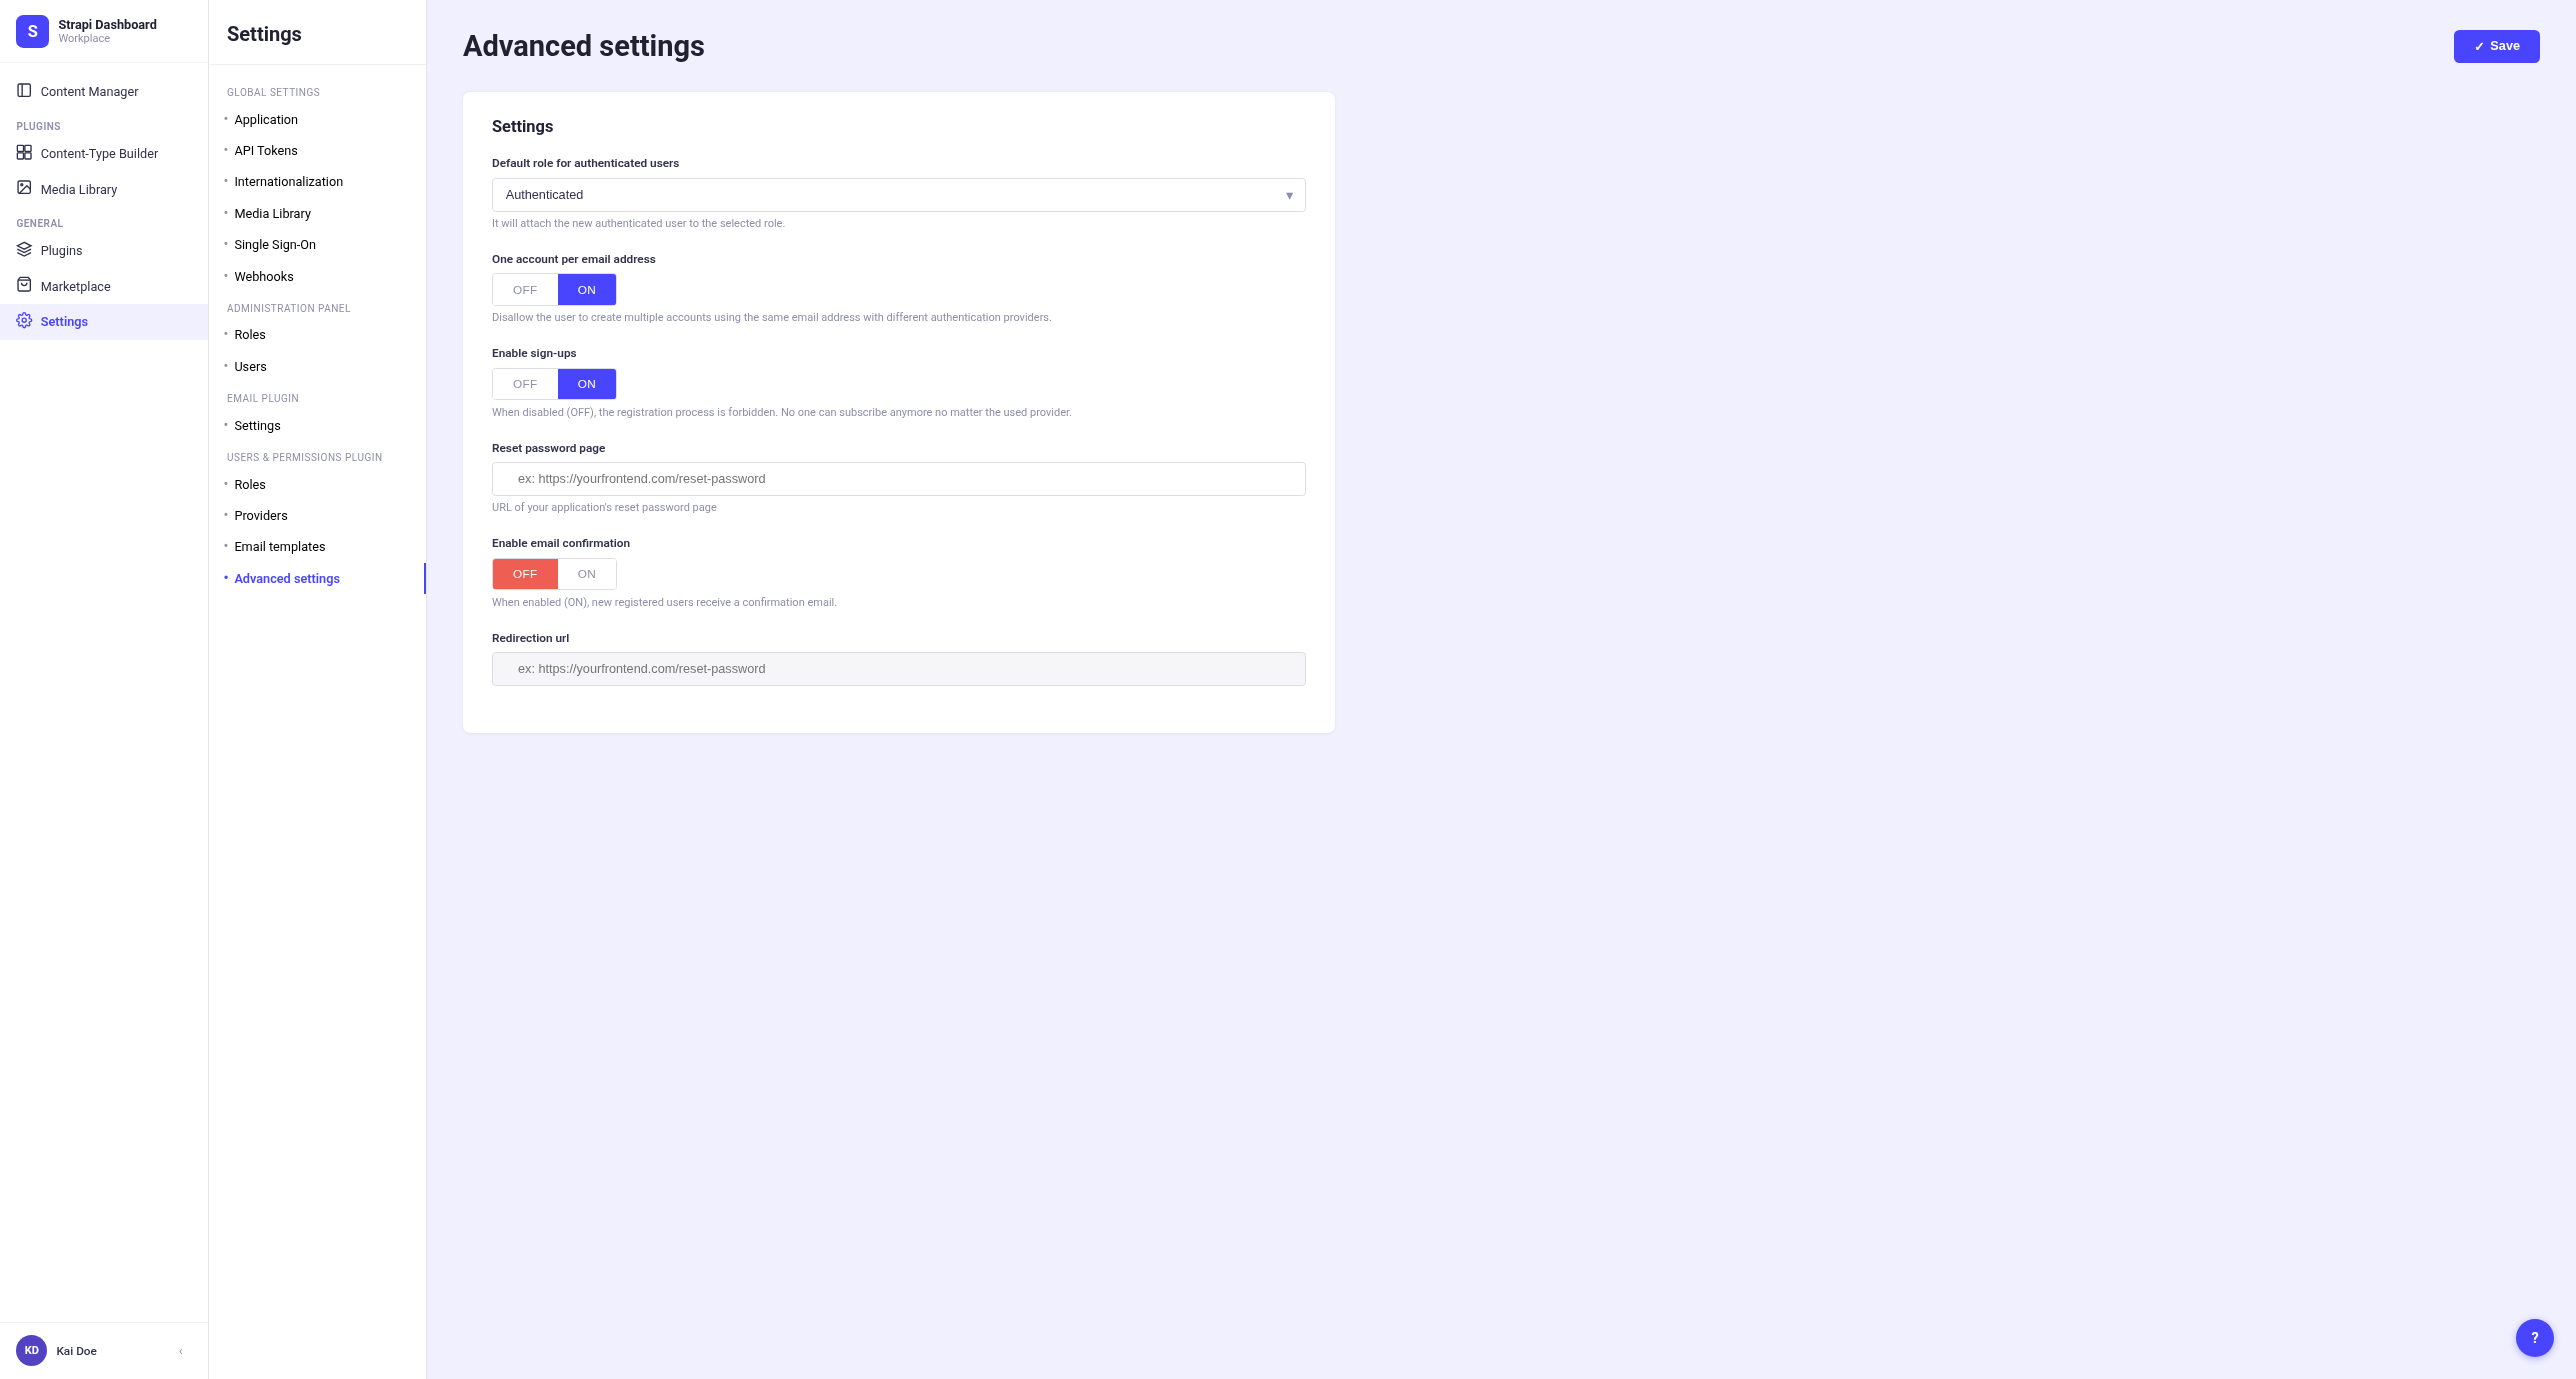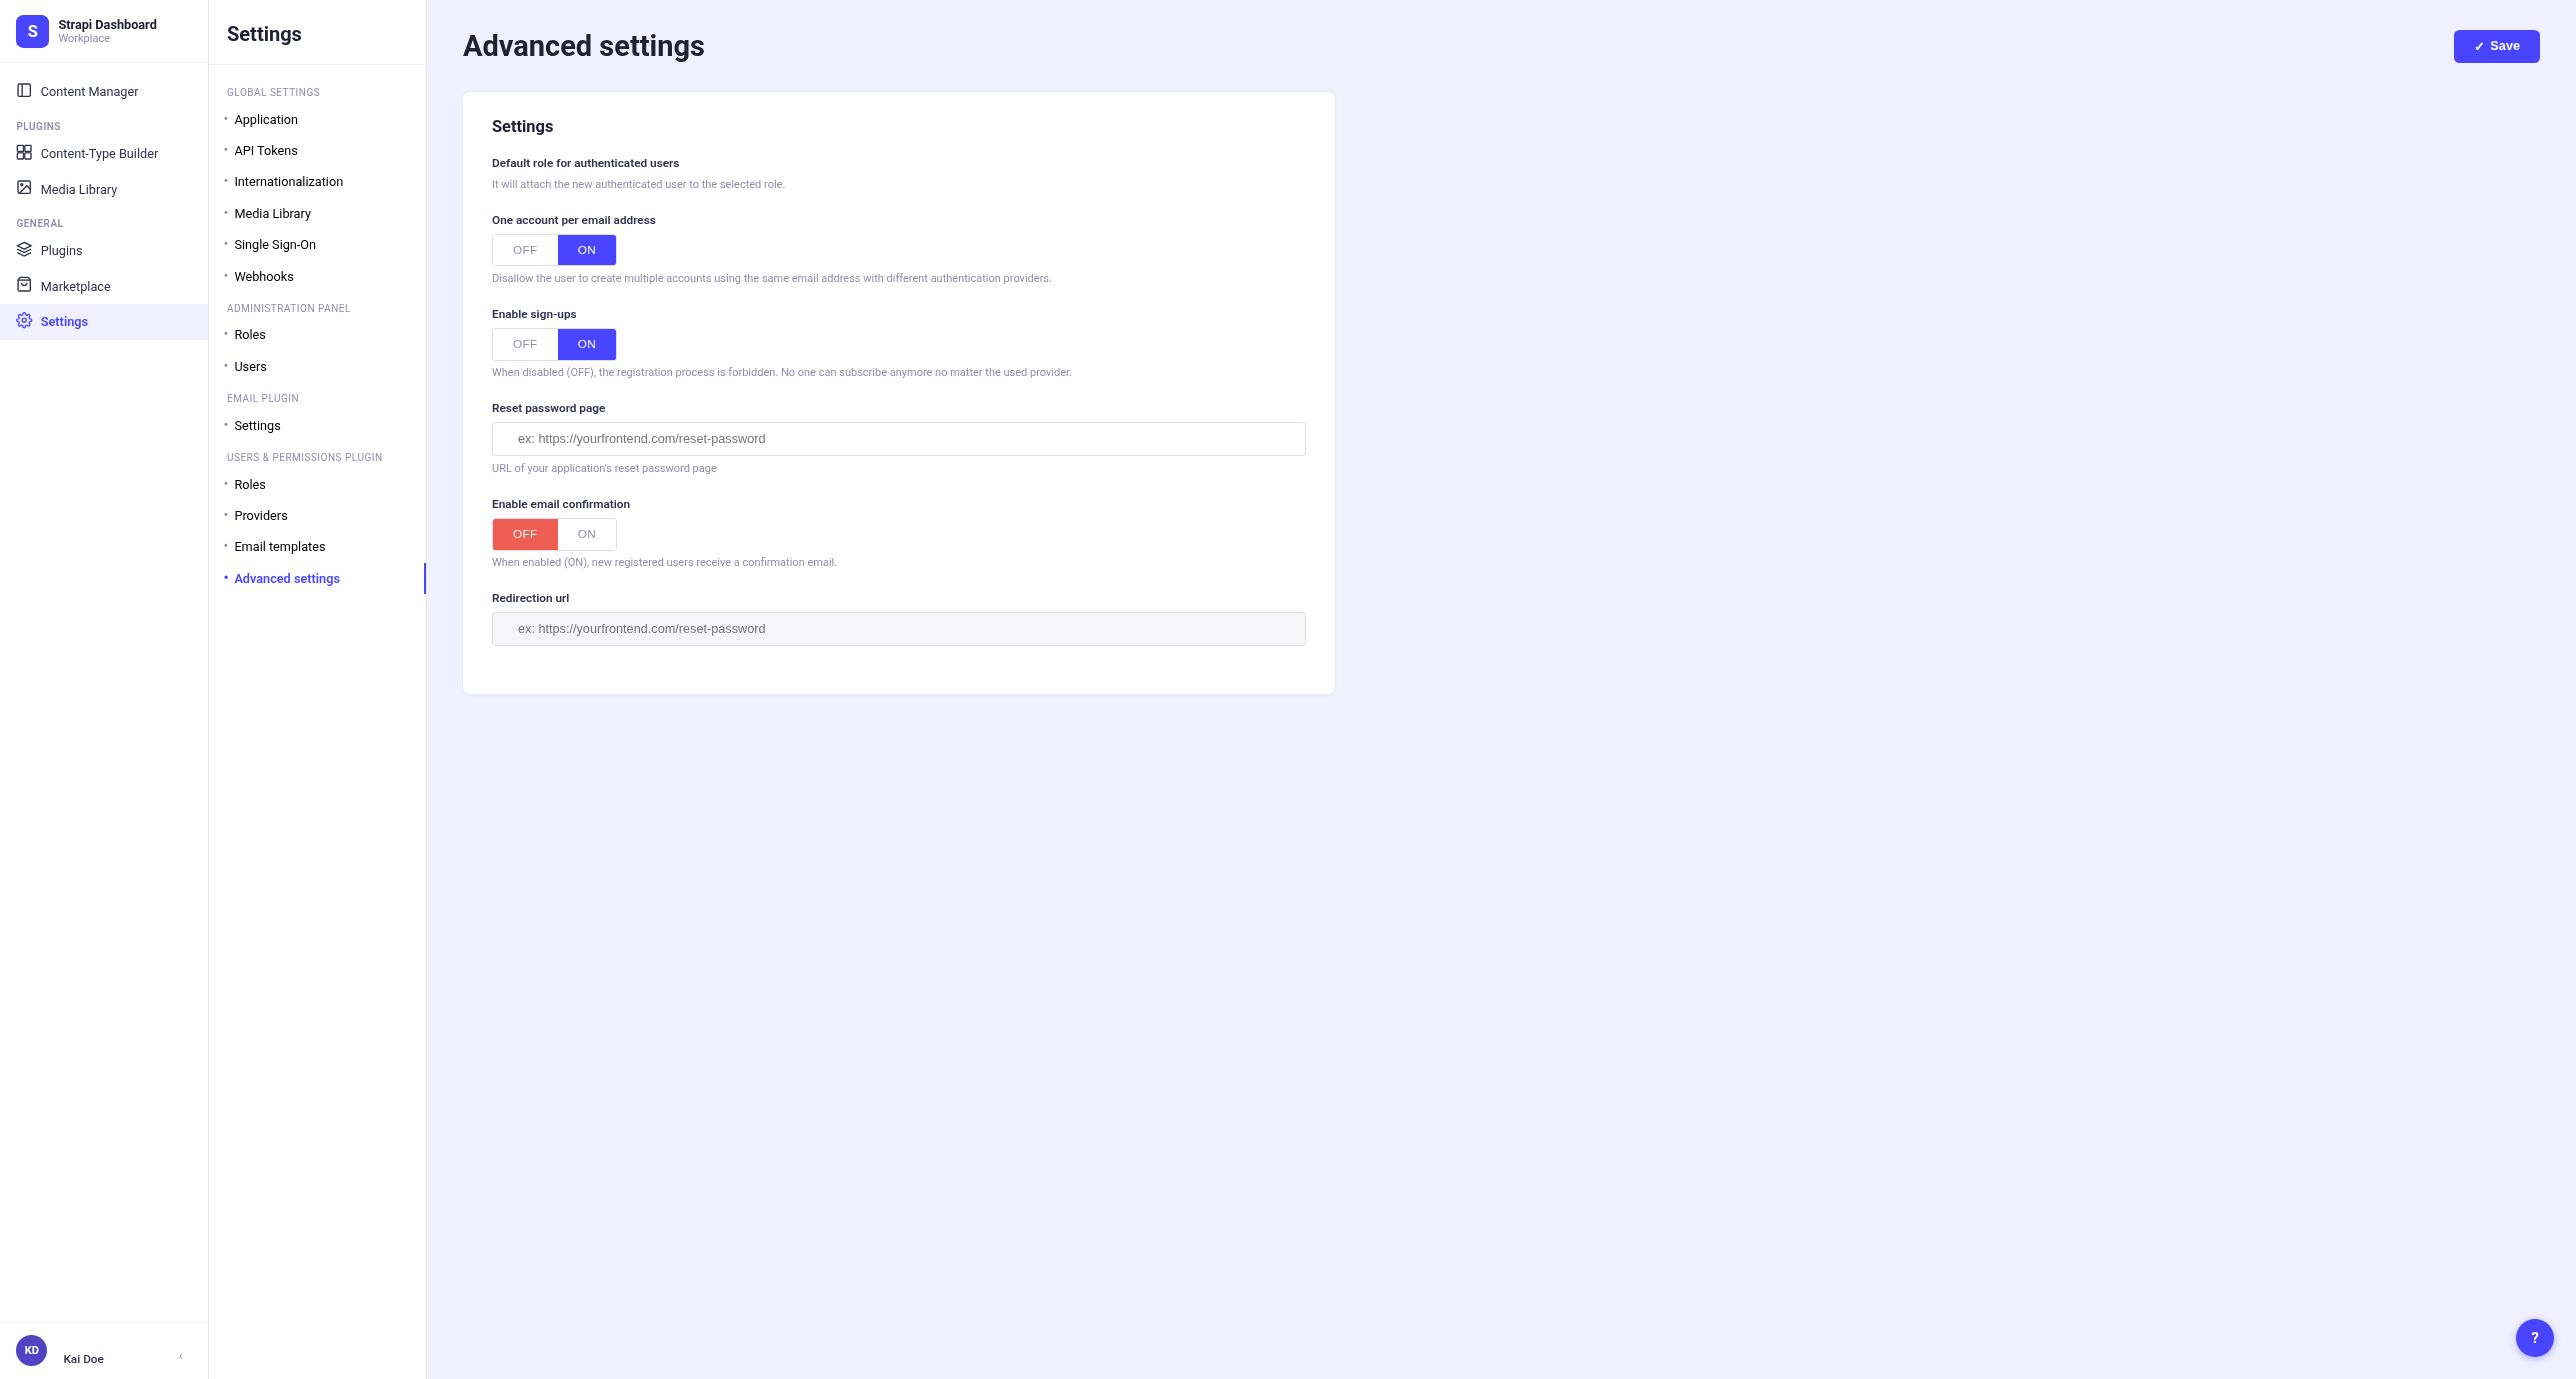--- a/index.html
+++ b/index.html
@@ -50,21 +50,21 @@
       text-decoration: none;
     }
     .nav-item.active {
       background: #f0f0ff;
       color: #4945ff;
       font-weight: 600;
     }
     .sidebar-footer {
       padding: 12.7px 16.4px;
       border-top: 0.9px solid #f0f0f0;
-      display: flex; align-items: flex-end; gap: 16px;
+      display: flex; align-items: center; gap: 9px;
     }
     .avatar {
       width: 31px; height: 31px; border-radius: 50%;
       background: #5243c2;
       color: white; font-size: 11px; font-weight: 700;
       display: flex; align-items: center; justify-content: center;
     }
     .footer-name { font-size: 11.8px; color: #32324d; font-weight: 500; flex: 1; }
     .collapse-btn {
       width: 22px; height: 22px; display: flex; align-items: center; justify-content: center;
@@ -386,20 +386,24 @@
       <span>✓</span>
       <span>Save</span>
     </button>
   </div>
 
   <div class="settings-card">
     <h2 class="card-title">Settings</h2>
 
     <div class="field-group">
       <label class="field-label">Default role for authenticated users</label>
+      <div class="select-wrapper">
+        <select class="select-input"><option value="Authenticated">Authenticated</option><option value="Public">Public</option></select>
+        <span class="select-arrow">▾</span>
+      </div>
       <div class="field-hint">It will attach the new authenticated user to the selected role.</div>
     </div>
 
     <div class="field-group">
       <label class="field-label">One account per email address</label>
       <div class="toggle-group">
         <button class="toggle-btn">OFF</button>
         <button class="toggle-btn active-on">ON</button>
       </div>
       <div class="field-hint">Disallow the user to create multiple accounts using the same email address with different authentication providers.</div>

